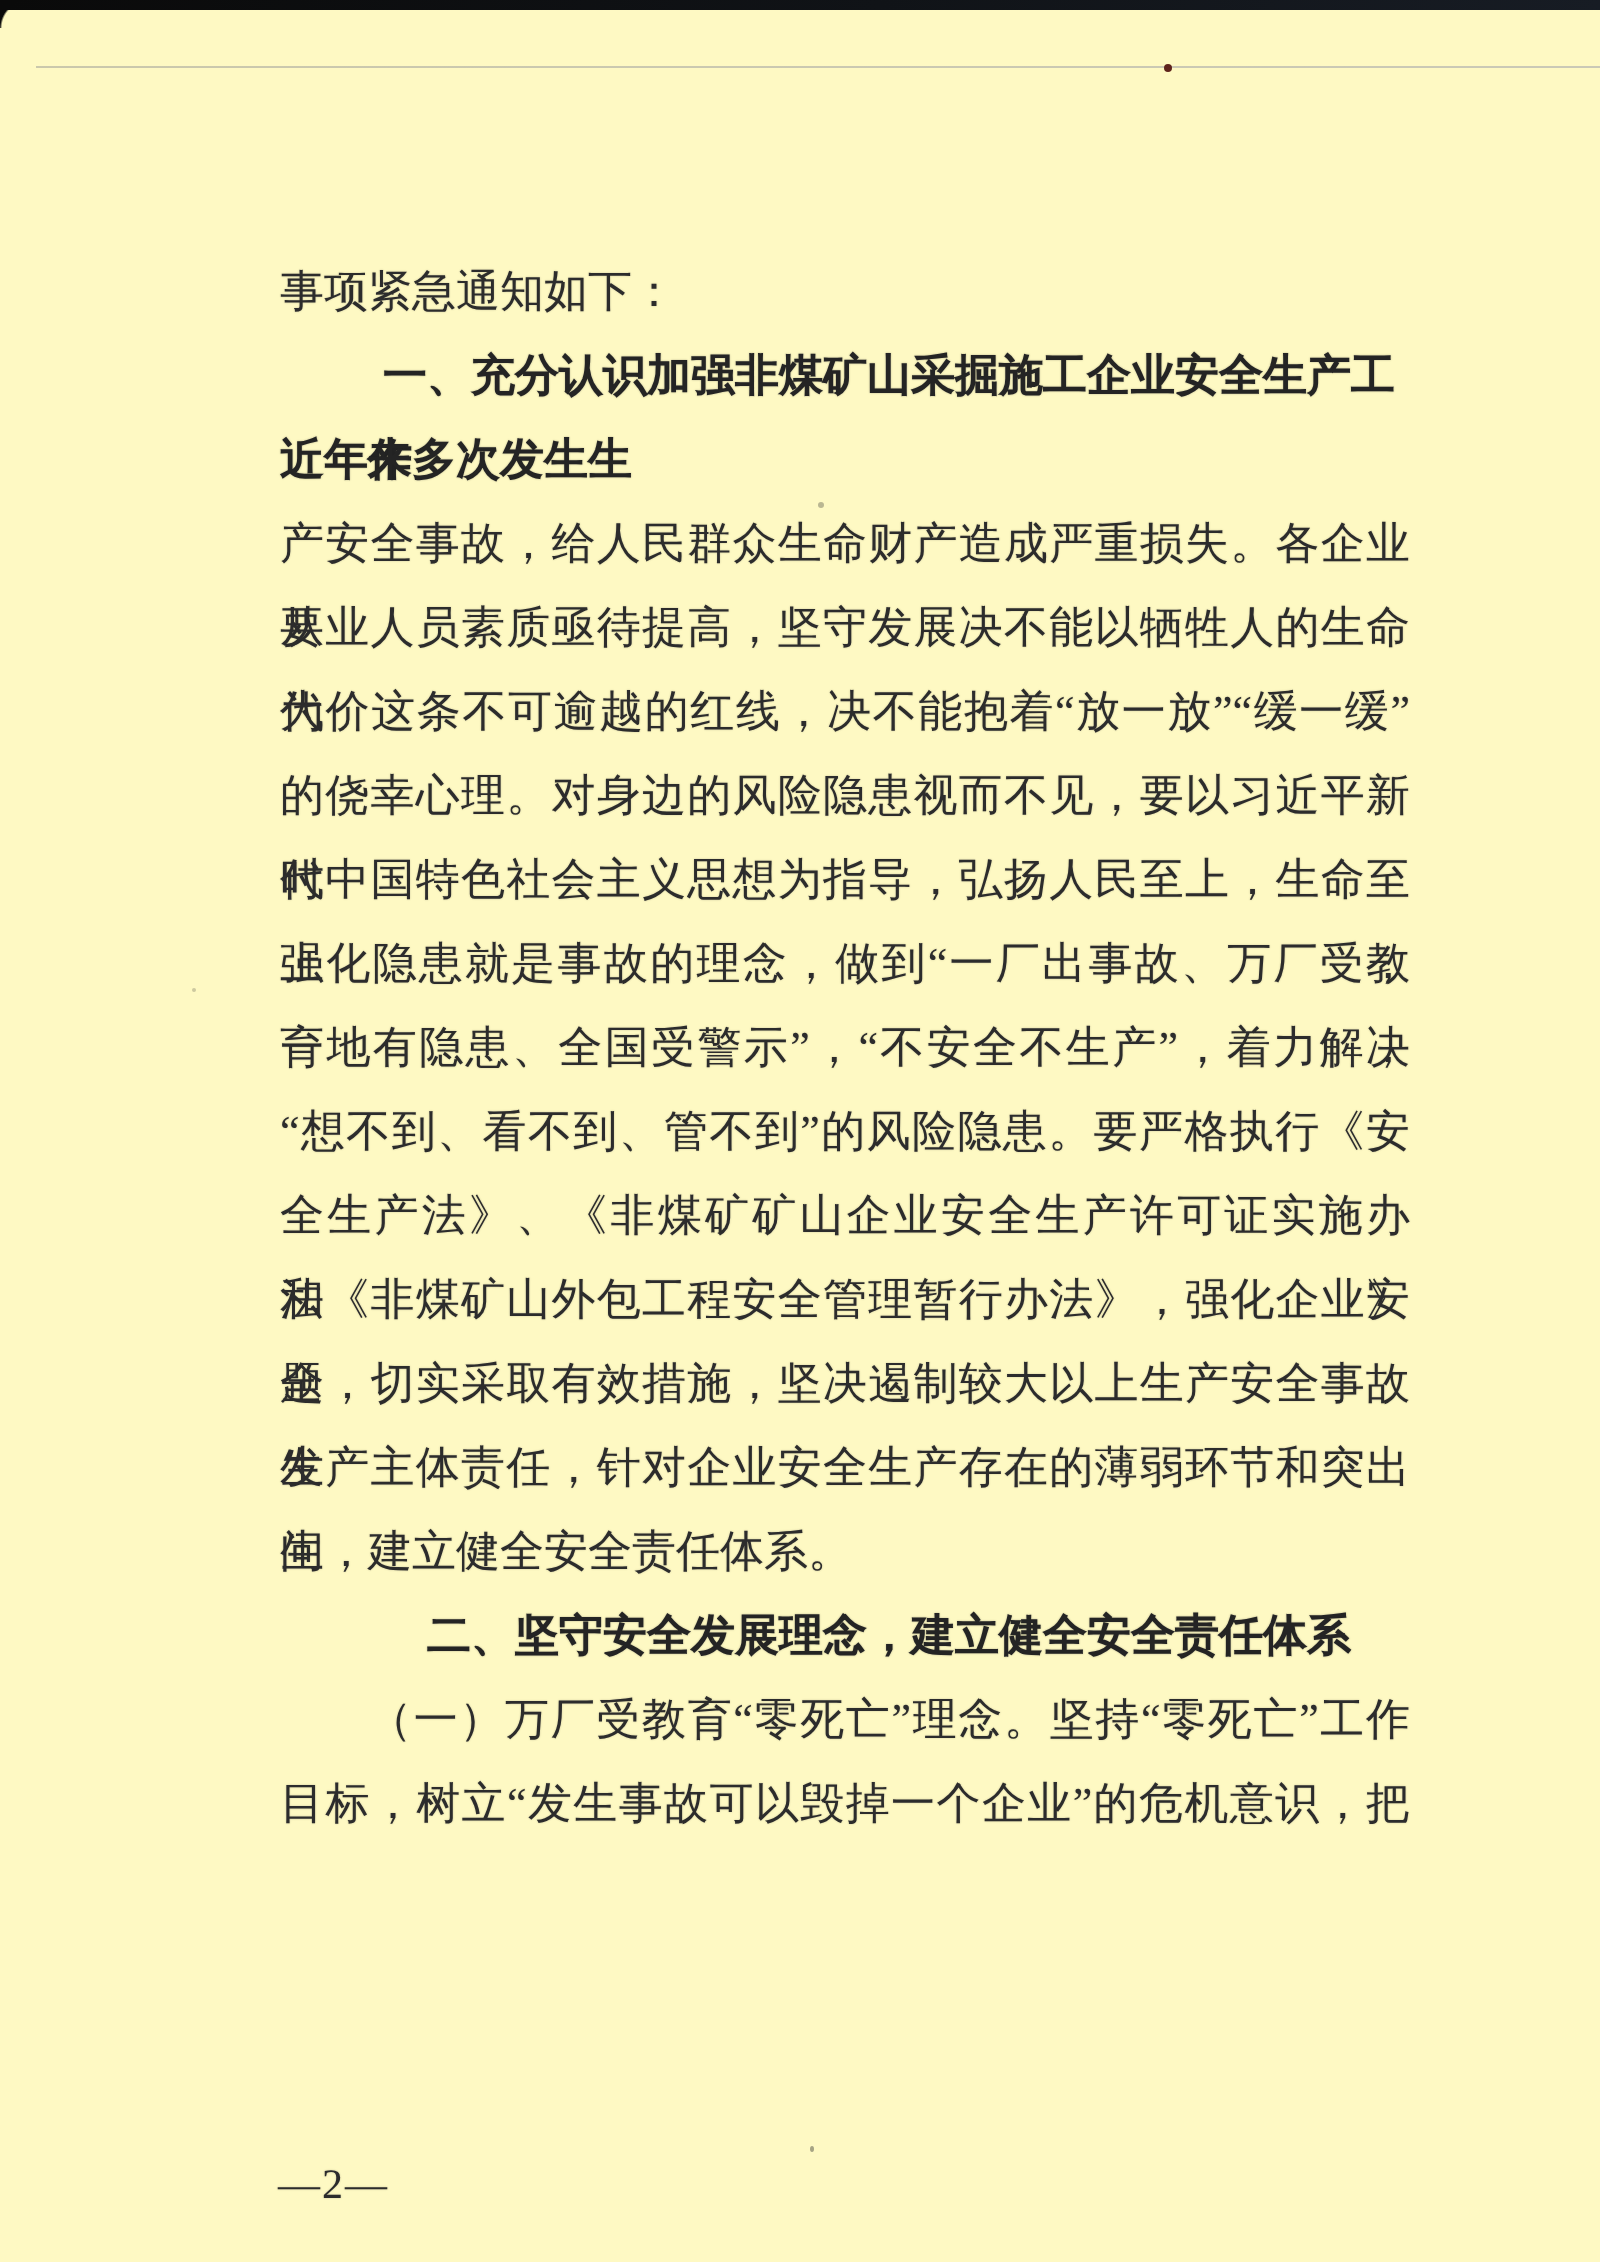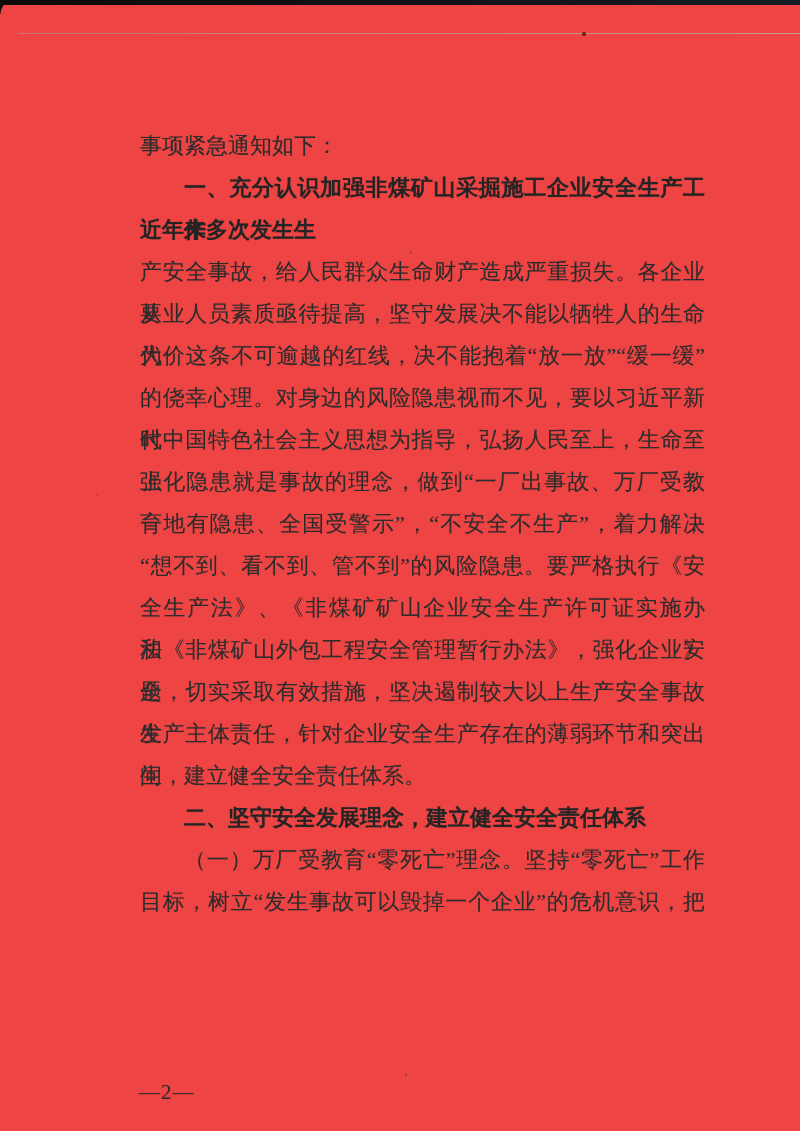--- a/index.html
+++ b/index.html
@@ -4,21 +4,21 @@
 <style>
   html, body {
     margin: 0;
     padding: 0;
     background: #e8e8e4;
   }
   .scan-page {
     position: relative;
     width: 800px;
     height: 1131px;
-    background: #ef4444;
+    background: #fef9c3;
     overflow: hidden;
     font-family: "Liberation Serif", "DejaVu Serif", serif;
   }
   
   .top-edge {
     position: absolute;
     top: 0; left: 0;
     width: 800px;
     height: 5px;
     background: linear-gradient(to right, #0a0a0a 0%, #101317 55%, #171c24 100%);
@@ -55,21 +55,21 @@
     color: #2c2c2c;
     white-space: nowrap;
     text-shadow: 0 0 1px rgba(44,44,44,0.28);
   }
   .line.fill {
     white-space: normal;
     text-align: justify;
     text-align-last: justify;
     text-justify: inter-character;
   }
-  .line.indent { padding-left: 44px; }
+  .line.indent { padding-left: 44px; text-align: center; }
   .line.bold {
     font-family: Liberation Sans, sans-serif;
     font-weight: 700;
     color: #242424;
     text-shadow: 0 0 1px rgba(30,30,30,0.35);
   }
   .page-number {
     position: absolute;
     top: 1078px;
     left: 139px;

